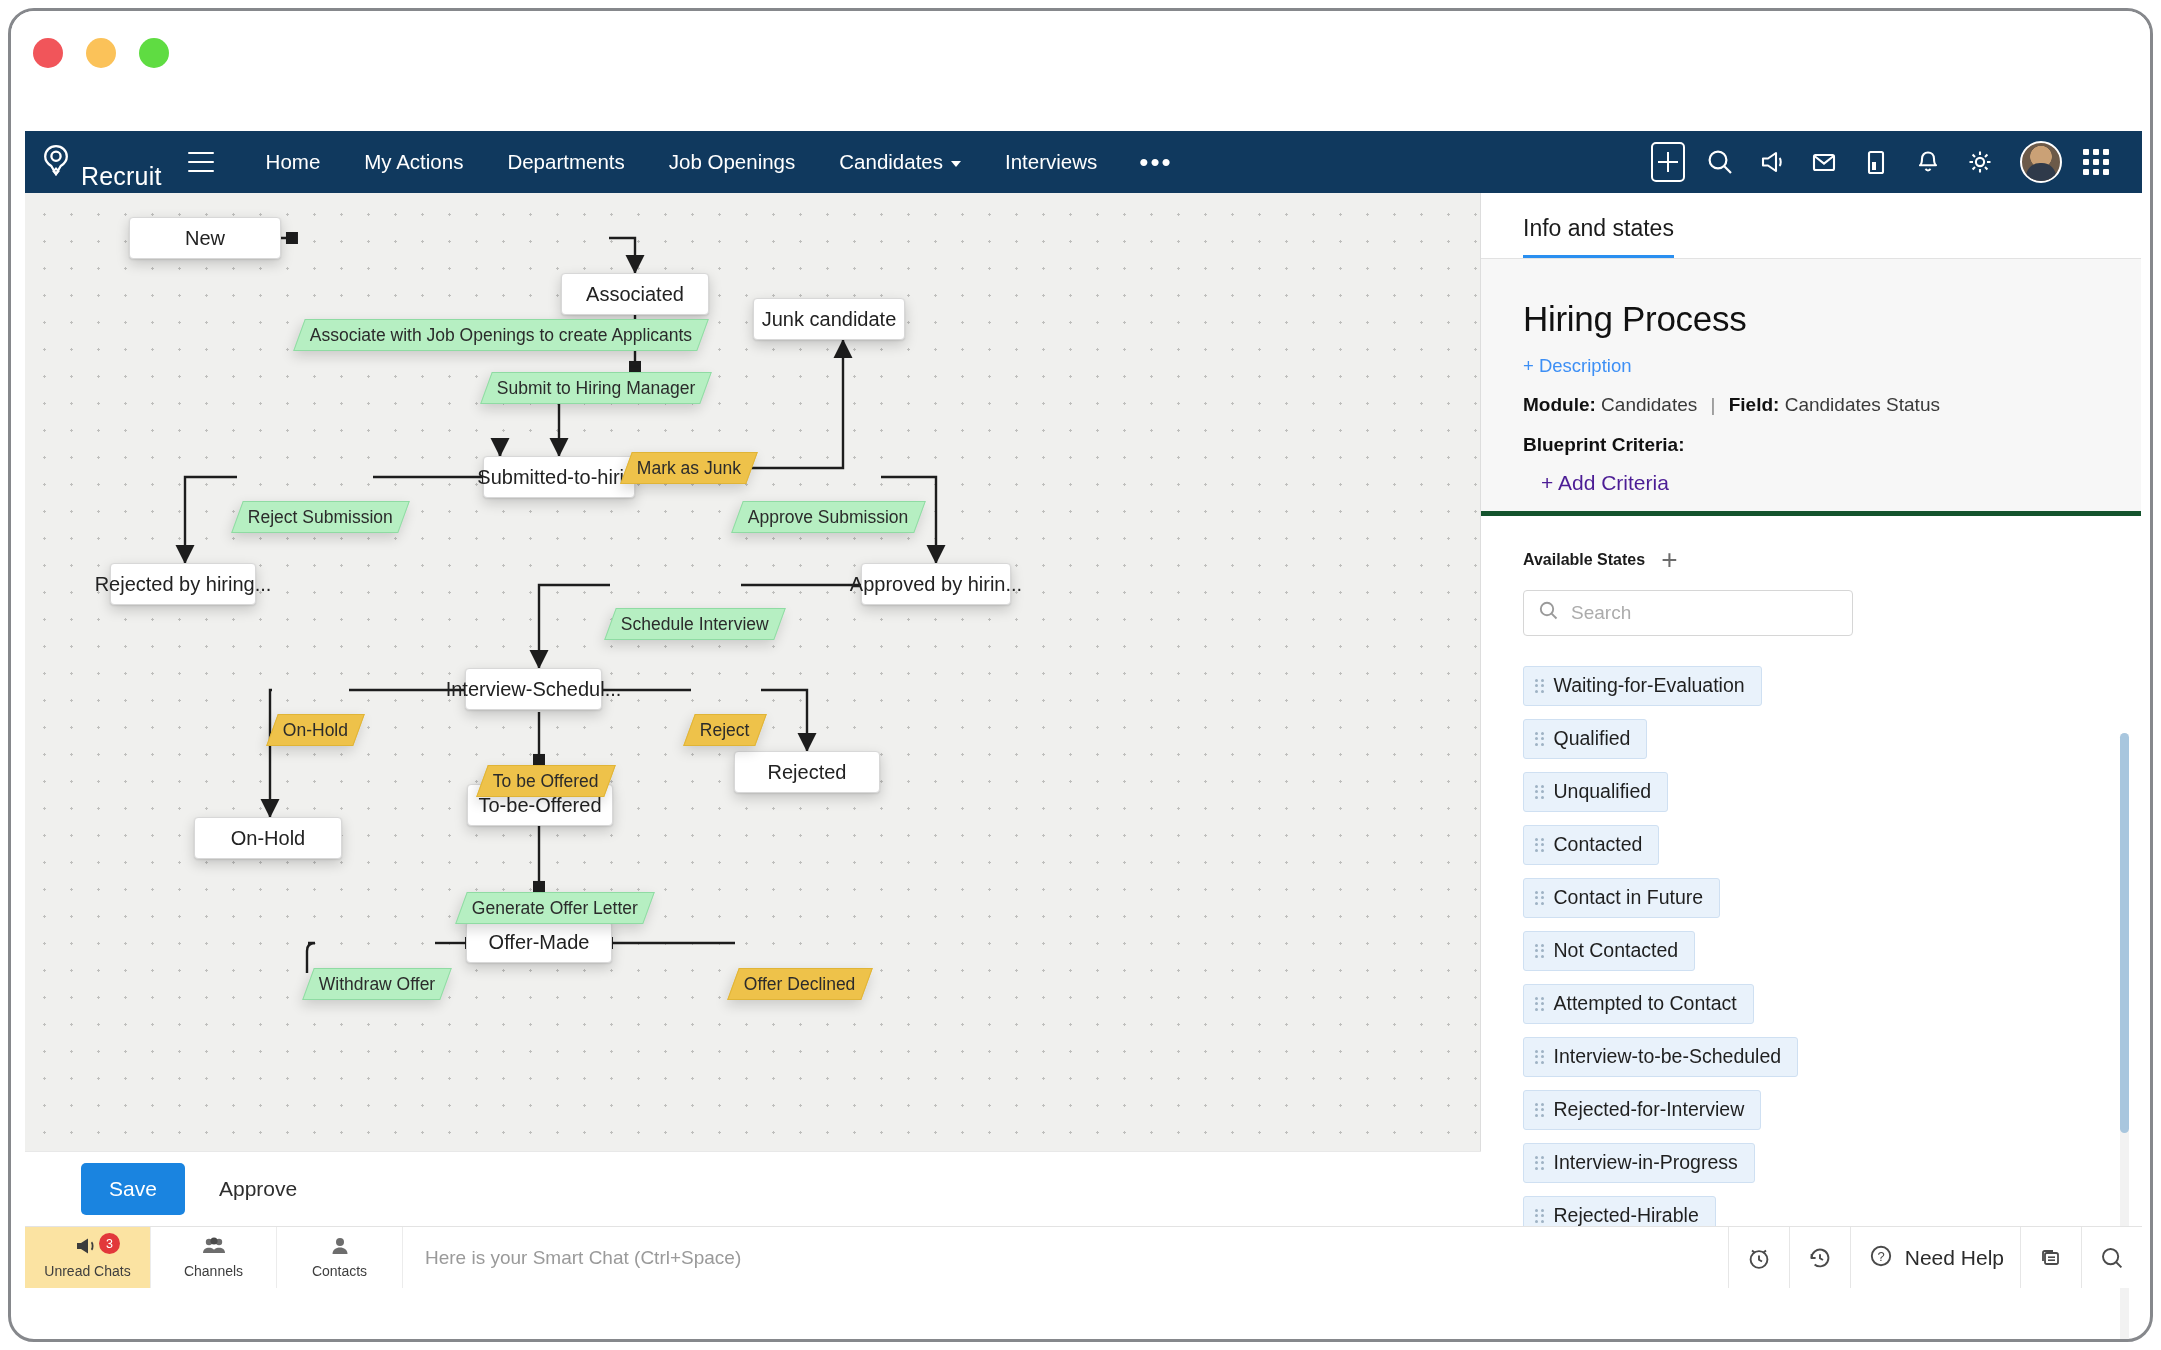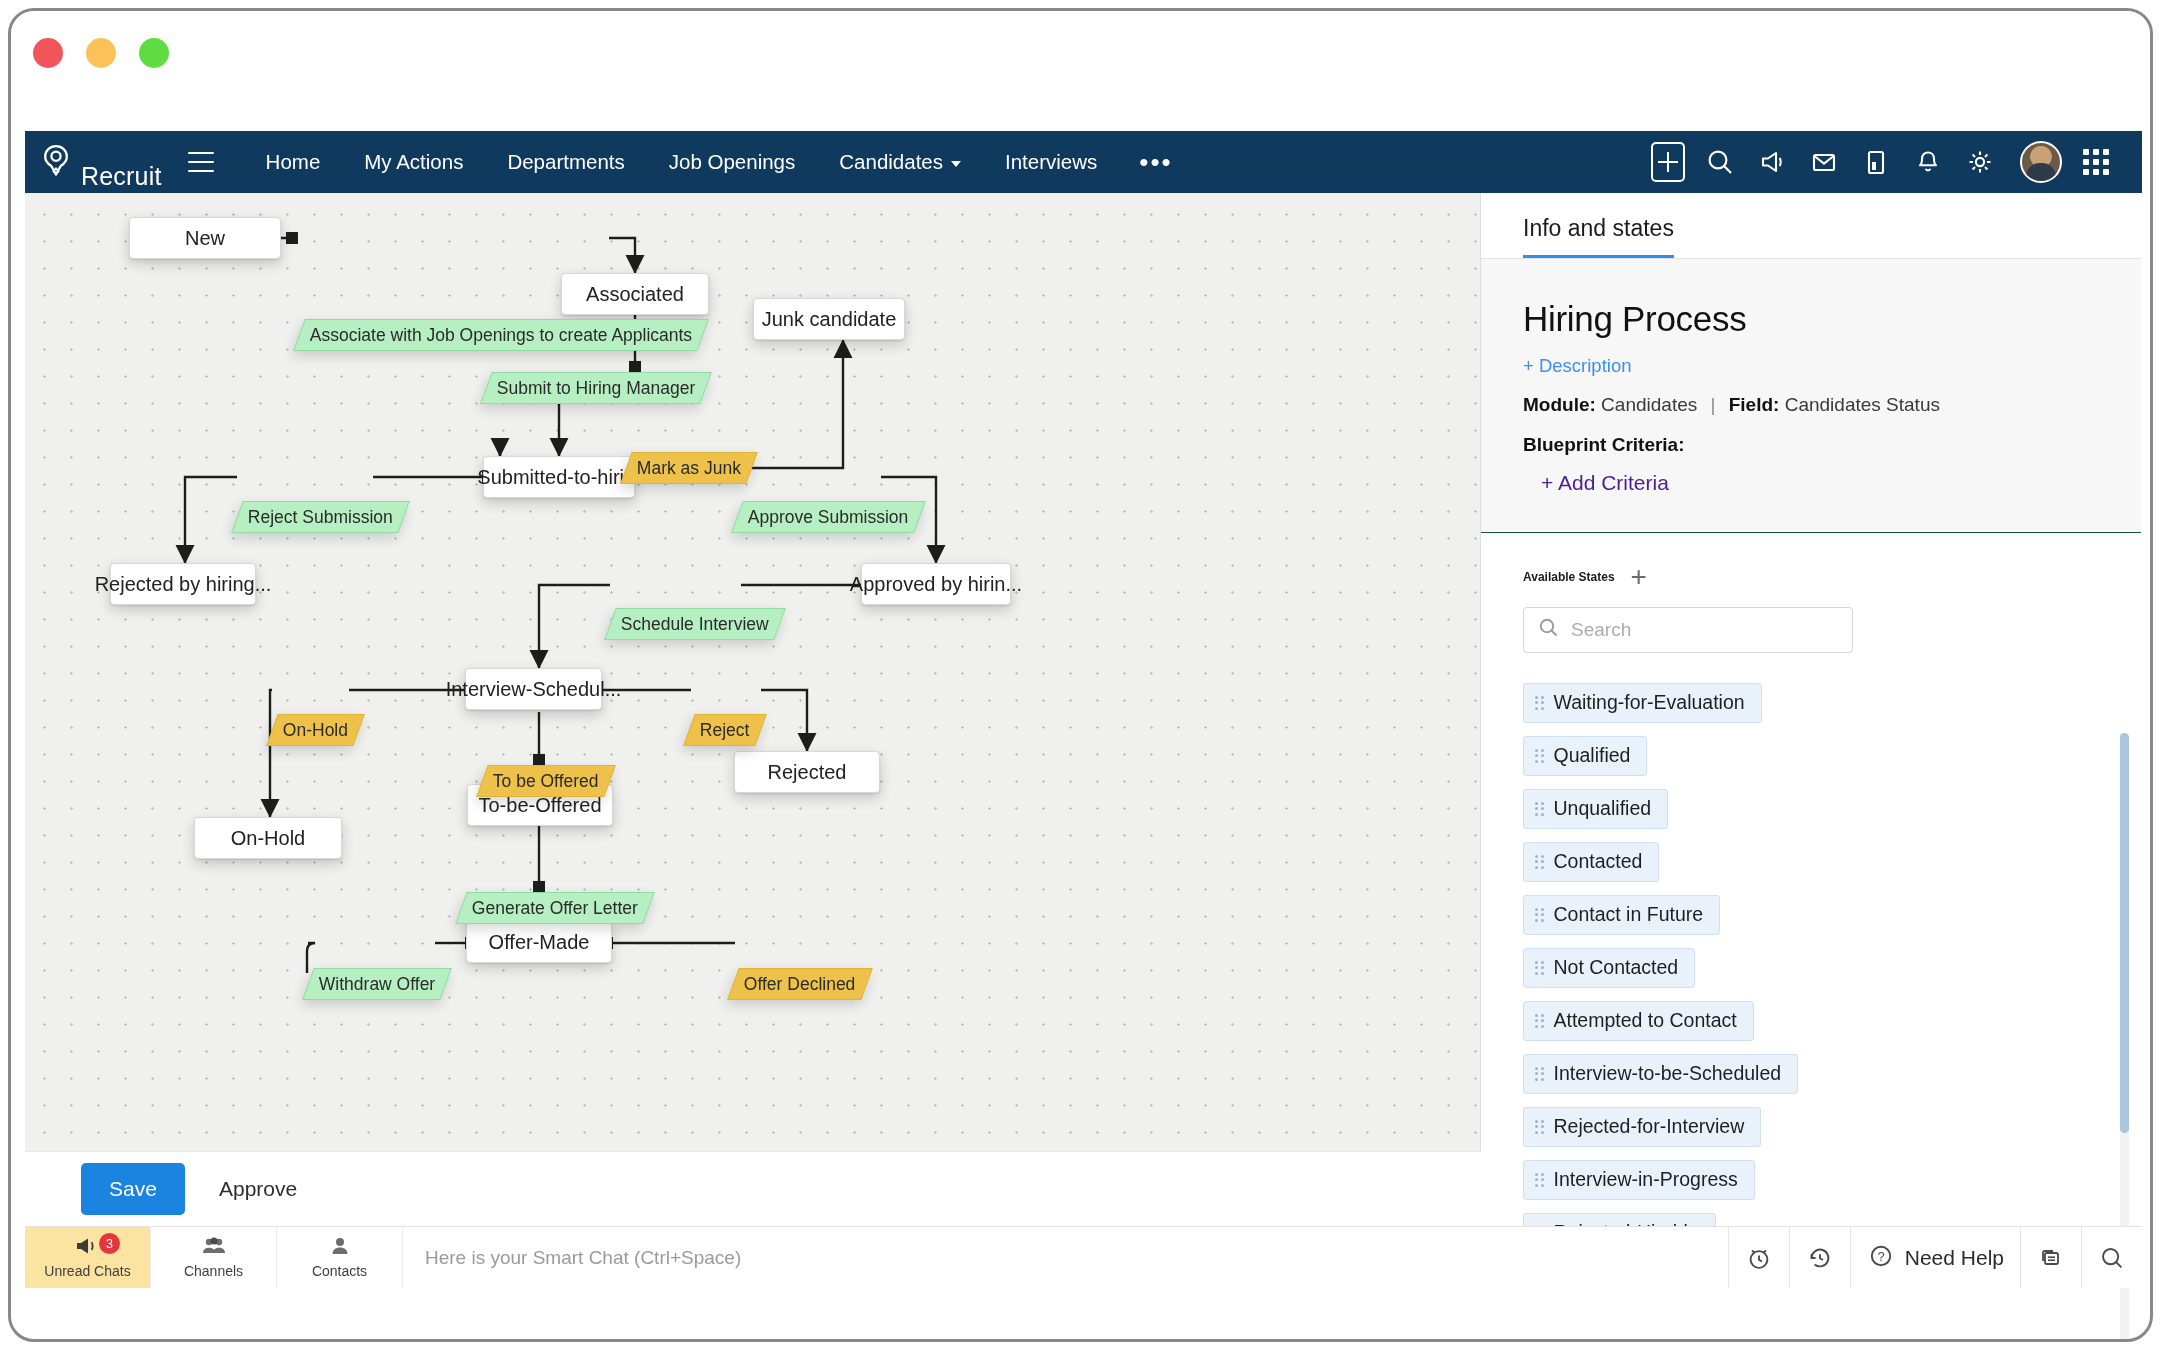--- a/index.html
+++ b/index.html
@@ -148,34 +148,34 @@
   }
   #tabbar {
     height: 66px; background: #ffffff; border-bottom: 1px solid #e2e2e2;
     display: flex; align-items: flex-end; padding-left: 42px;
   }
   #tab-info {
     font-size: 23px; color: #1b1b1b; padding-bottom: 13px;
     border-bottom: 3.5px solid #2a8ff0; cursor: pointer;
   }
   #panel-top {
-    background: #f7f7f7; padding: 40px 42px 37px 42px;
-    border-bottom: 1px solid #14532d;
+    background: #f7f7f7; padding: 40px 42px 16px 42px;
+    border-bottom: 5px solid #14532d;
   }
   #proc-title { font-size: 35px; font-weight: 400; color: #111; letter-spacing: -.3px; }
   #add-desc { color: #3d8ff5; font-size: 18.5px; margin-top: 16px; cursor: pointer; display:inline-block;}
   #meta-line { margin-top: 17px; font-size: 19px; color: #3a3a3a; }
   #meta-line b { color: #111; }
   #meta-line .sep { color: #8a8a8a; padding: 0 8px; }
   #crit-label { margin-top: 18px; font-size: 19px; font-weight: bold; color: #111; }
   #add-criteria { color: #4c1d95; font-size: 21px; margin-top: 15px; margin-left: 18px; cursor: pointer; display:inline-block;}
 
   #states-section { padding: 34px 42px 0 42px; position: relative; }
   #states-head { display: flex; align-items: center; gap: 16px; }
-  #states-head-label { font-size: 12px; font-weight: bold; color: #1b1b1b; }
+  #states-head-label { font-size: 16px; font-weight: bold; color: #1b1b1b; }
   #add-state-plus { color: #6b6b6b; font-size: 28px; line-height: .7; cursor: pointer; }
   #search-box {
     margin-top: 20px; height: 46px; border: 1px solid #d6d6d6; border-radius: 4px;
     display: flex; align-items: center; gap: 12px; padding: 0 14px; background: #fff;
     width: 330px;
   }
   #search-input {
     border: 0; outline: 0; font-size: 19px; color: #3a3a3a;
     font-family: "Liberation Sans", sans-serif; width: 250px; background: transparent;
   }

